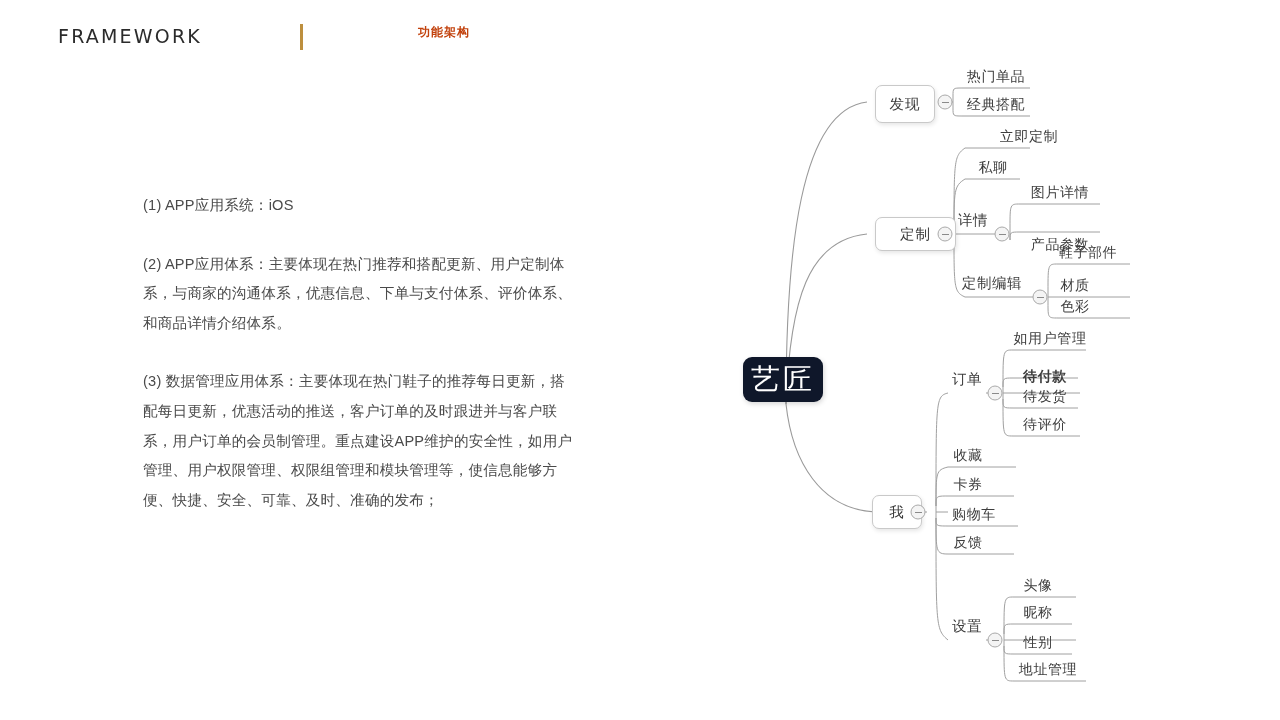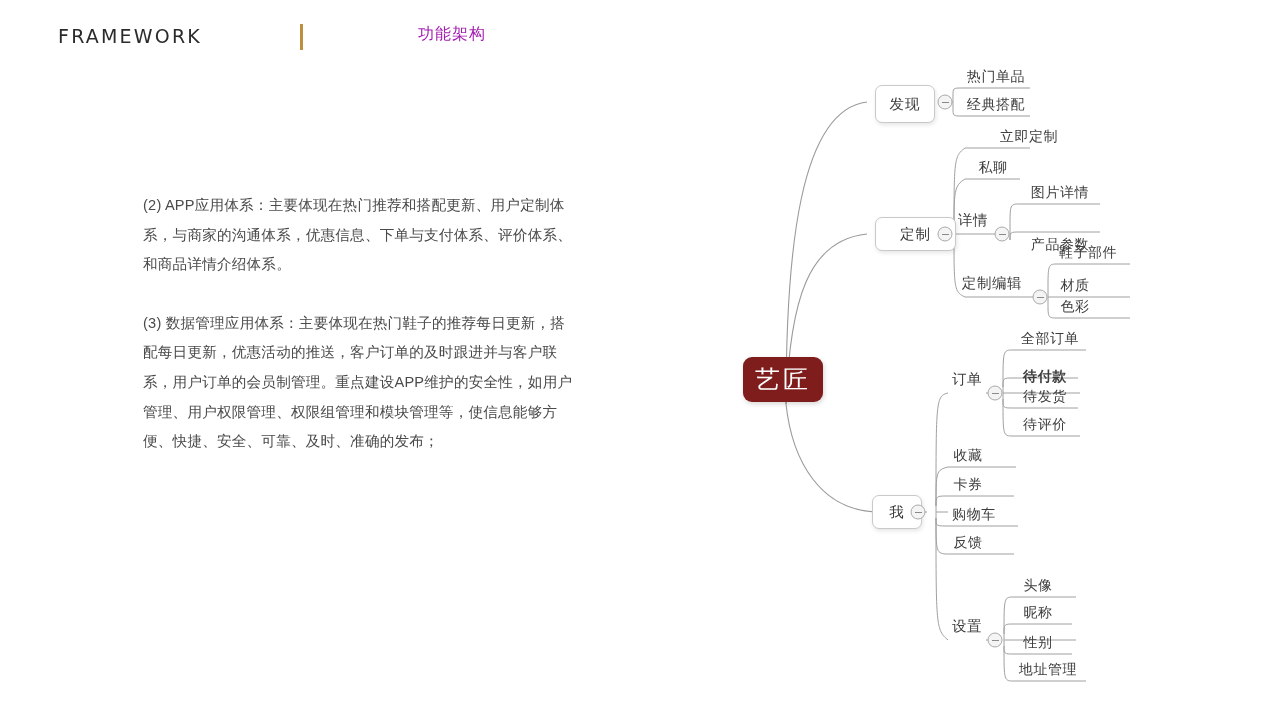--- a/index.html
+++ b/index.html
@@ -41,24 +41,25 @@
     left: 300px;
     top: 24px;
     width: 3px;
     height: 26px;
     background: #bd8f3e;
   }
   #page-subtitle {
     position: absolute;
     left: 418px;
     top: 24px;
-    font-size: 16px;
-    color: #a21caf;
+    font-size: 12px;
+    color: #c2410c;
     letter-spacing: 1px;
     white-space: nowrap;
+    font-weight: bold;
   }
 
   
   #body-copy {
     position: absolute;
     left: 143px;
     top: 191px;
     width: 430px;
   }
   .para {
@@ -82,27 +83,27 @@
     position: absolute;
     left: 0; top: 0;
     width: 580px;
     height: 720px;
   }
 
   
   .node-root {
     position: absolute;
     box-sizing: border-box;
-    background: #7f1d1d;
+    background: #0f172a;
     color: #ffffff;
     border-radius: 9px;
     display: flex;
     align-items: center;
     justify-content: center;
-    font-size: 25px;
+    font-size: 29px;
     letter-spacing: 3px;
     box-shadow: 1px 2px 5px rgba(0,0,0,0.16);
     white-space: nowrap;
   }
 
   
   .node-box {
     position: absolute;
     box-sizing: border-box;
     background: #ffffff;
@@ -155,20 +156,21 @@
 </head>
 <body>
 
 <div id="header">
   <div id="framework-title">FRAMEWORK</div>
   <div id="header-divider"></div>
   <div id="page-subtitle">功能架构</div>
 </div>
 
 <div id="body-copy">
+  <p class="para">(1) APP应用系统：iOS</p>
   <p class="para">(2) APP应用体系：主要体现在热门推荐和搭配更新、用户定制体系，与商家的沟通体系，优惠信息、下单与支付体系、评价体系、和商品详情介绍体系。</p>
   <p class="para">(3) 数据管理应用体系：主要体现在热门鞋子的推荐每日更新，搭配每日更新，优惠活动的推送，客户订单的及时跟进并与客户联系，用户订单的会员制管理。重点建设APP维护的安全性，如用户管理、用户权限管理、权限组管理和模块管理等，使信息能够方便、快捷、安全、可靠、及时、准确的发布；</p>
 </div>
 
 <div id="mindmap">
 
   <svg id="mm-svg" viewBox="0 0 580 720">
     <g fill="none" stroke="#9a9a9a" stroke-width="1.1">
 
       <path d="M 86 404 C 86 250 100 110 167 102"></path>
@@ -284,21 +286,21 @@
   <div class="node-text" style="left:375px; top:297px;">材质</div>
   <div class="node-text" style="left:375px; top:318px;">色彩</div>
 
   <div class="node-text lvl2" style="left:267px; top:391px;">订单</div>
   <div class="node-text" style="left:268px; top:467px;">收藏</div>
   <div class="node-text" style="left:268px; top:496px;">卡券</div>
   <div class="node-text" style="left:274px; top:526px;">购物车</div>
   <div class="node-text" style="left:268px; top:554px;">反馈</div>
   <div class="node-text lvl2" style="left:267px; top:638px;">设置</div>
 
-  <div class="node-text" style="left:350px; top:350px;">全部订单</div>
+  <div class="node-text" style="left:350px; top:350px;">如用户管理</div>
   <div class="node-text" style="left:345px; top:388px;font-weight:bold;">待付款</div>
   <div class="node-text" style="left:345px; top:408px;">待发货</div>
   <div class="node-text" style="left:345px; top:436px;">待评价</div>
 
   <div class="node-text" style="left:338px; top:597px;">头像</div>
   <div class="node-text" style="left:338px; top:624px;">昵称</div>
   <div class="node-text" style="left:338px; top:654px;">性别</div>
   <div class="node-text" style="left:348px; top:681px;">地址管理</div>
 
 </div>

